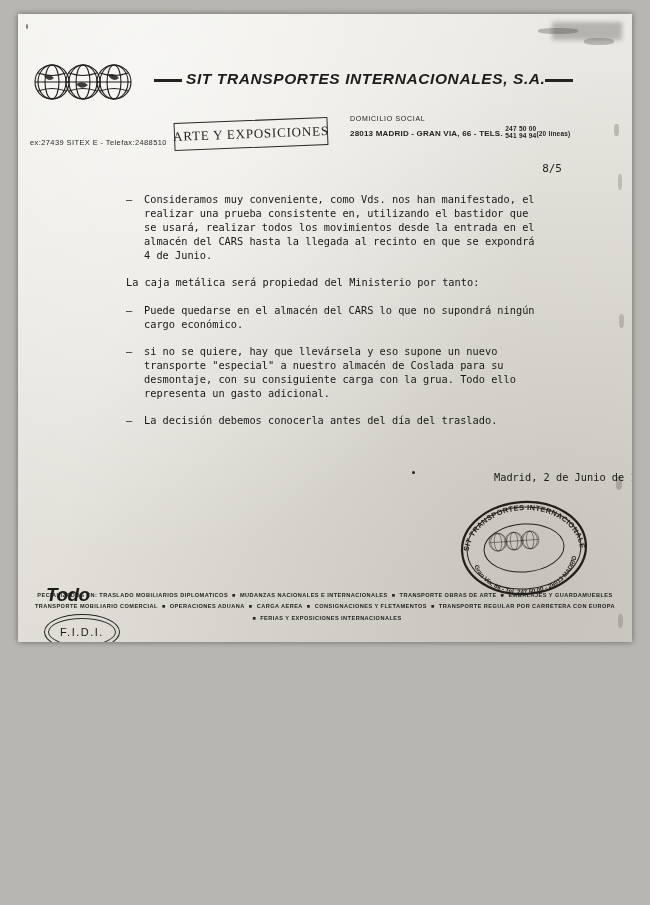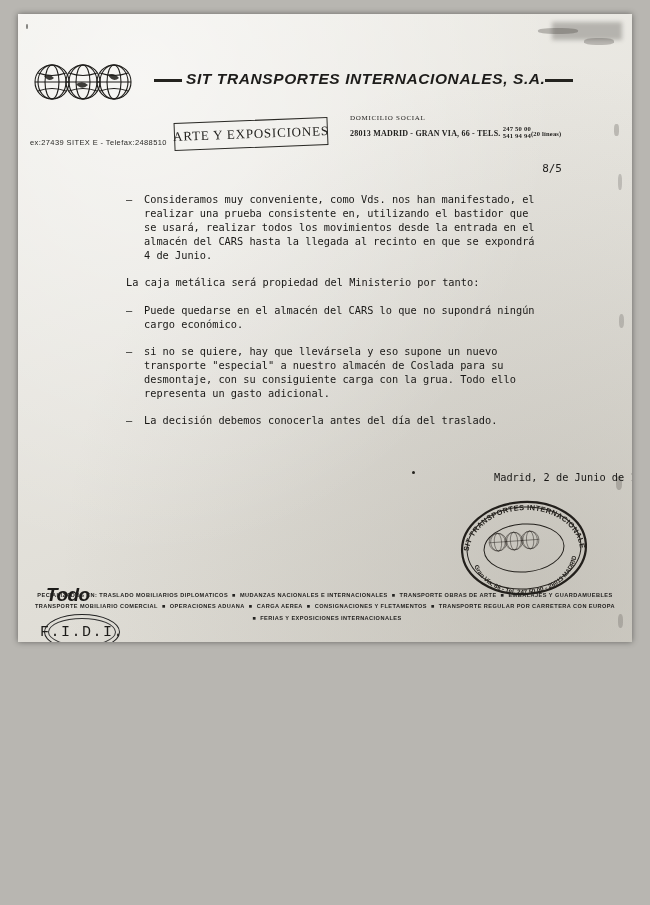--- a/index.html
+++ b/index.html
@@ -106,21 +106,21 @@
     font-family: "Liberation Serif", serif;
     font-size: 13px;
     letter-spacing: 0.8px;
     color: #201f1c;
     white-space: nowrap;
   }
   .addr-block {
     position: absolute;
     left: 332px;
     top: 66px;
-    font-family: Liberation Serif, serif;
+    font-family: Liberation Sans, sans-serif;
     color: #232220;
     line-height: 1.35;
   }
   .addr-title {
     font-size: 7px;
     letter-spacing: 0.7px;
   }
   .addr-main {
     font-size: 8px;
     font-weight: bold;
@@ -211,22 +211,22 @@
     margin-left: 8px;
   }
   .logo-oval {
     width: 74px; height: 34px;
     margin: 8px 0 0 6px;
     border: 1.4px solid #222;
     border-radius: 50%;
     display: flex;
     align-items: center;
     justify-content: center;
-    font-family: Liberation Mono, monospace;
-    font-size: 15px;
+    font-family: Liberation Sans, sans-serif;
+    font-size: 11px;
     letter-spacing: 1.5px;
     color: #1c1b19;
     position: relative;
   }
   .logo-oval.double:after {
     content: "";
     position: absolute;
     left: 3px; top: 3px; right: 3px; bottom: 3px;
     border: 1px solid #333;
     border-radius: 50%;

